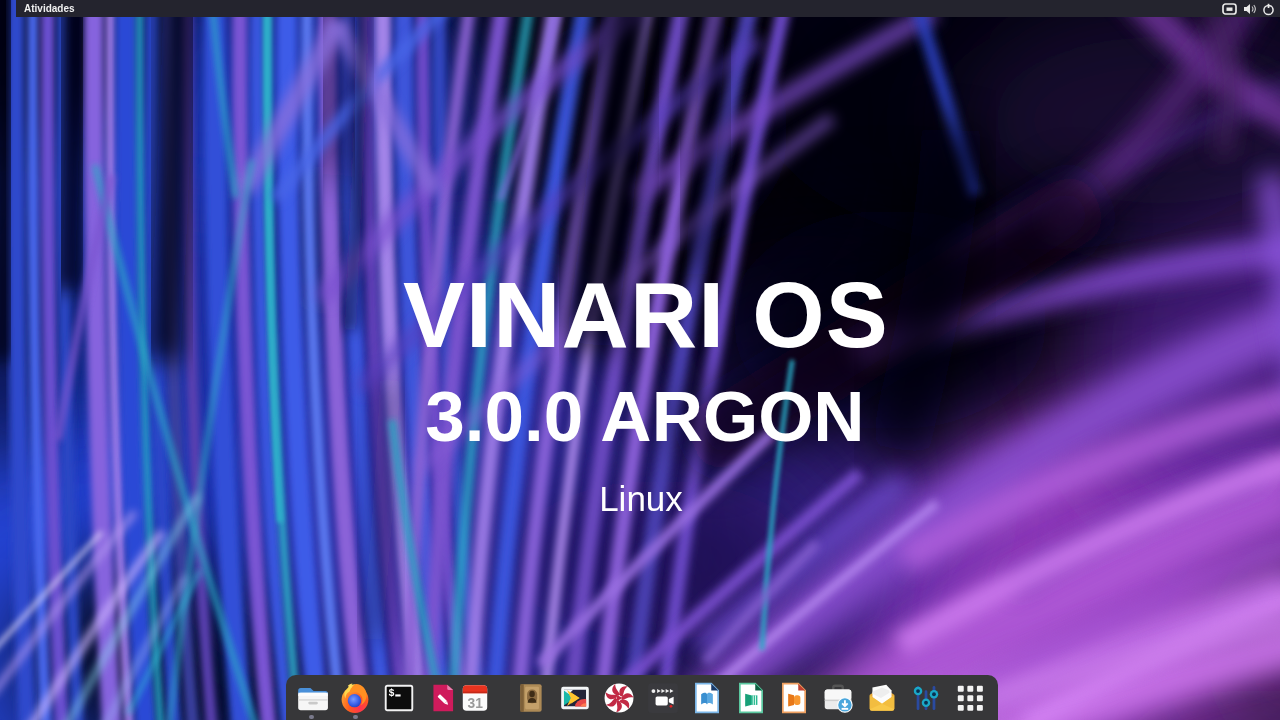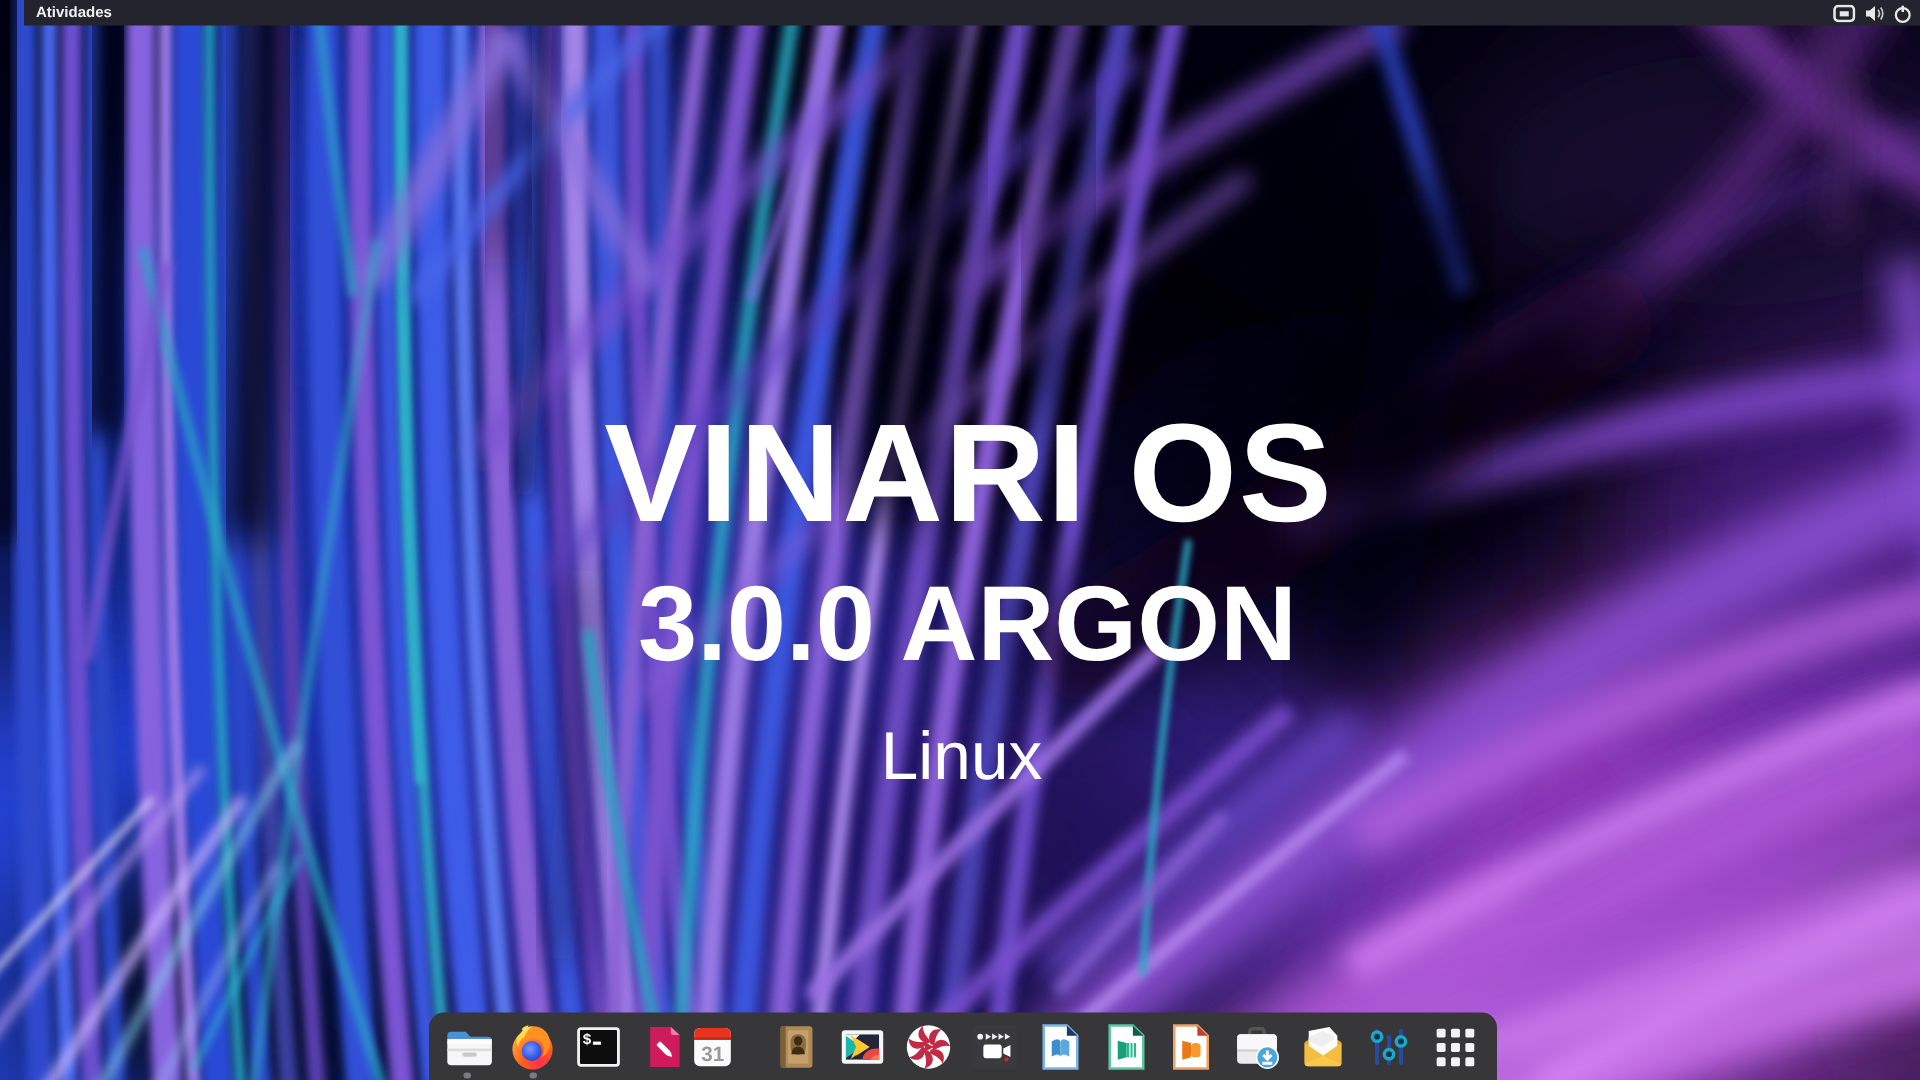--- a/index.html
+++ b/index.html
@@ -9,21 +9,21 @@
 #wall { position:absolute; left:0; top:0; }
 #topbar { position:absolute; left:16px; top:0; width:100%; height:17px; background:#24242e;
   color:#f0f0f0; font-size:10px; font-weight:700; z-index:30; }
 .tb-left { position:absolute; left:8px; top:3px; }
 .tb-center { position:absolute; left:4px; right:0; top:3px; text-align:center; }
 .tb-right { position:absolute; right:6px; top:2.5px; display:flex; align-items:center; gap:6px; }
 .tb-right svg { display:block; }
 #title { position:absolute; left:0; width:100%; text-align:center; color:#ffffff; z-index:10; }
 #t1 { top:269px; font-size:93px; font-weight:700; letter-spacing:1.2px; margin-left:6px; }
 #t2 { top:381px; font-size:71px; font-weight:700; letter-spacing:0px; margin-left:5px; }
-#t3 { top:481px; font-size:45px; font-weight:400; margin-left:1px; }
+#t3 { top:481px; font-size:35px; font-weight:400; margin-left:1px; }
 .tline { position:absolute; left:0; width:100%; line-height:1; }
 #dock { position:absolute; left:286px; top:675px; width:712px; height:49px;
   background:#373739; border-radius:10px 10px 0 0; z-index:20; }
 .dicon { position:absolute; top:6px; width:34px; height:34px; }
 .dicon svg { display:block; }
 .dot { position:absolute; top:40px; width:5px; height:4px; border-radius:2px; background:#7a7a8c; }
 </style>
 </head>
 <body>
 <div id="stage">

